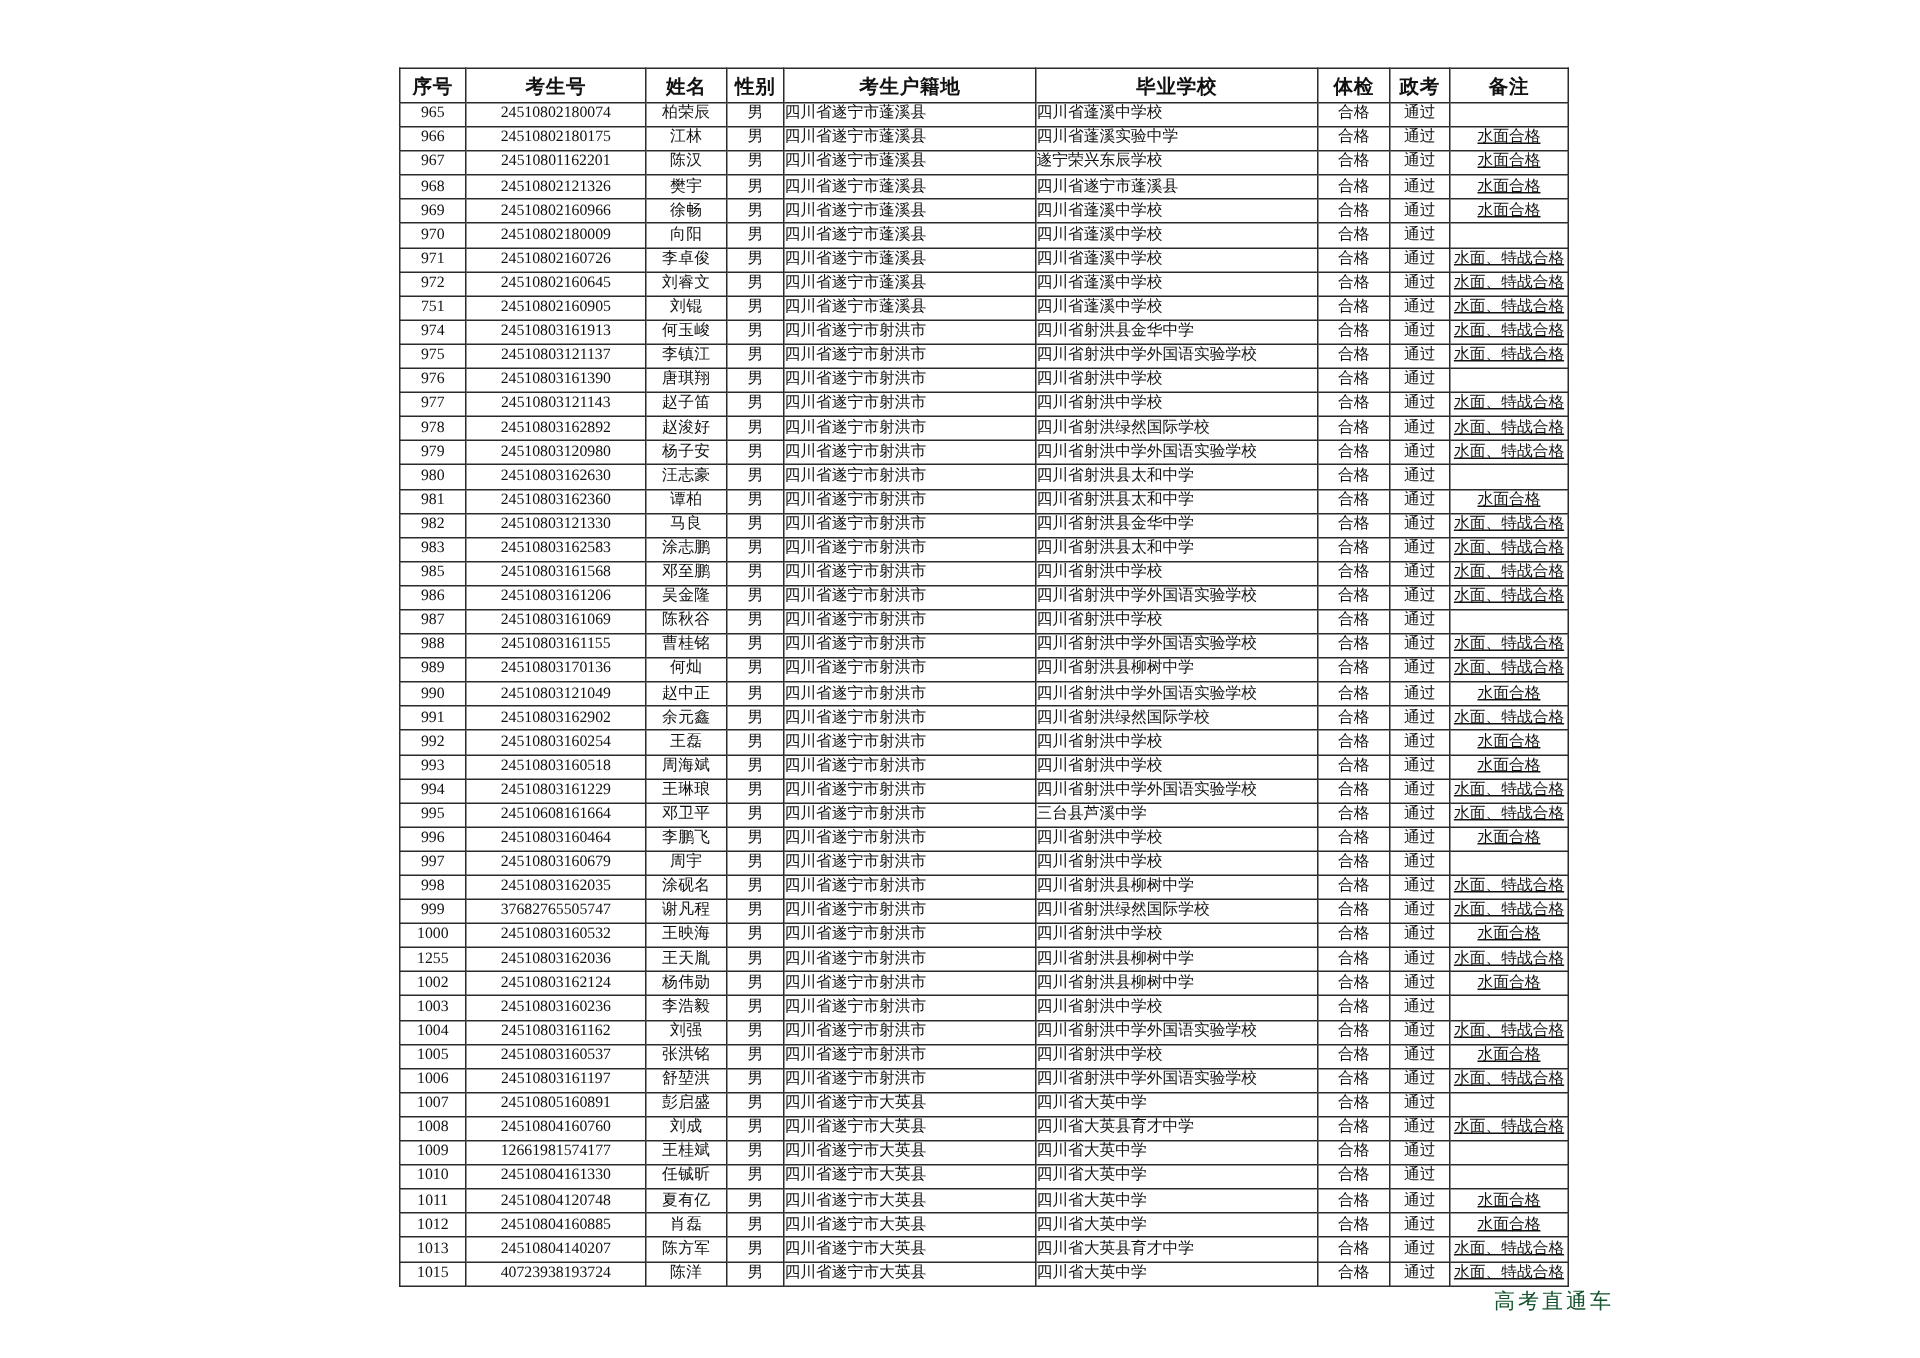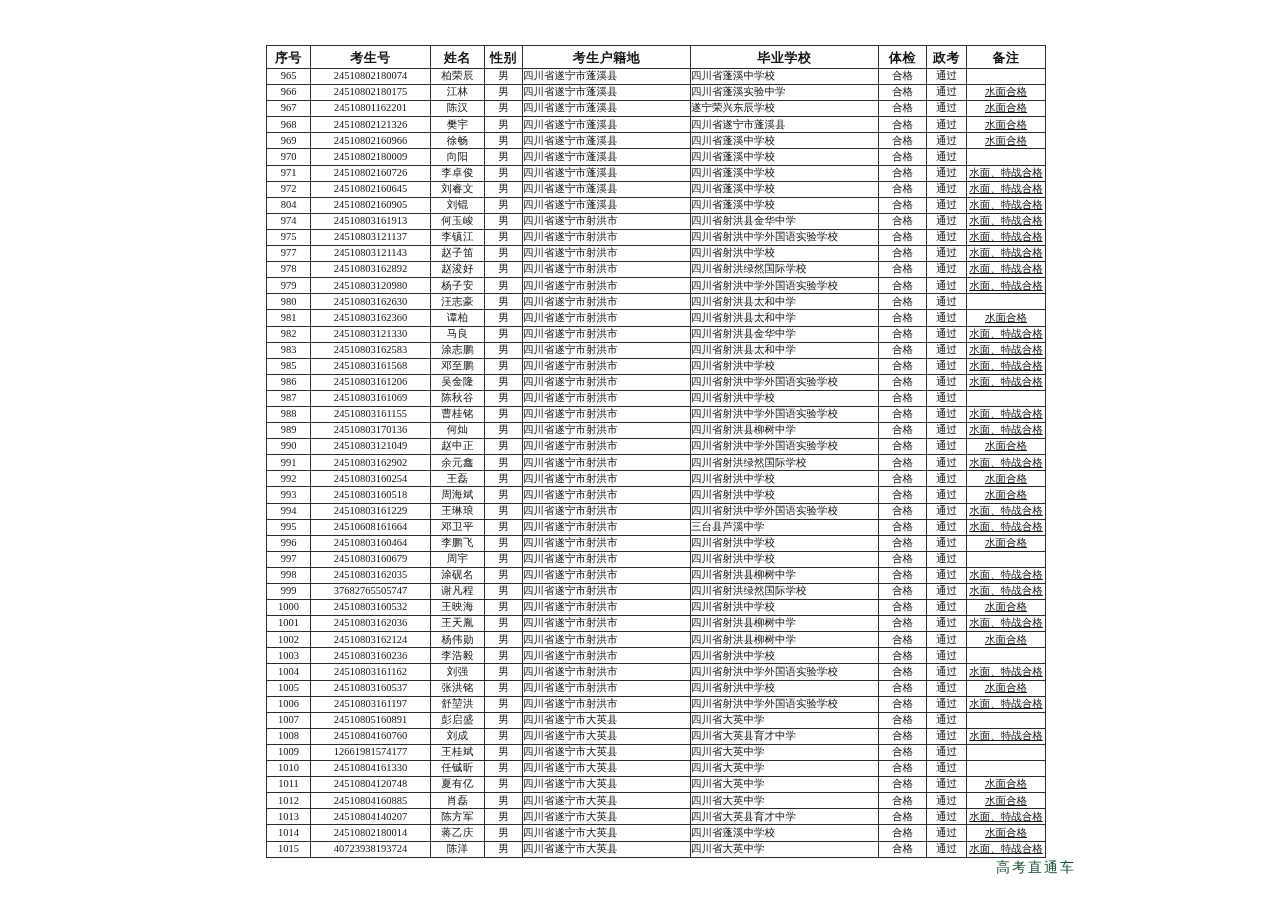--- a/index.html
+++ b/index.html
@@ -201,21 +201,21 @@
             <td class="exam">24510802160645</td>
             <td class="name">刘睿文</td>
             <td class="gender">男</td>
             <td class="hukou">四川省遂宁市蓬溪县</td>
             <td class="school">四川省蓬溪中学校</td>
             <td class="physical">合格</td>
             <td class="political">通过</td>
             <td class="remark">水面、特战合格</td>
           </tr>
           <tr>
-            <td class="seq">804</td>
+            <td class="seq">751</td>
             <td class="exam">24510802160905</td>
             <td class="name">刘锟</td>
             <td class="gender">男</td>
             <td class="hukou">四川省遂宁市蓬溪县</td>
             <td class="school">四川省蓬溪中学校</td>
             <td class="physical">合格</td>
             <td class="political">通过</td>
             <td class="remark">水面、特战合格</td>
           </tr>
           <tr>
@@ -234,20 +234,31 @@
             <td class="exam">24510803121137</td>
             <td class="name">李镇江</td>
             <td class="gender">男</td>
             <td class="hukou">四川省遂宁市射洪市</td>
             <td class="school">四川省射洪中学外国语实验学校</td>
             <td class="physical">合格</td>
             <td class="political">通过</td>
             <td class="remark">水面、特战合格</td>
           </tr>
           <tr>
+            <td class="seq">976</td>
+            <td class="exam">24510803161390</td>
+            <td class="name">唐琪翔</td>
+            <td class="gender">男</td>
+            <td class="hukou">四川省遂宁市射洪市</td>
+            <td class="school">四川省射洪中学校</td>
+            <td class="physical">合格</td>
+            <td class="political">通过</td>
+            <td class="remark"></td>
+          </tr>
+          <tr>
             <td class="seq">977</td>
             <td class="exam">24510803121143</td>
             <td class="name">赵子笛</td>
             <td class="gender">男</td>
             <td class="hukou">四川省遂宁市射洪市</td>
             <td class="school">四川省射洪中学校</td>
             <td class="physical">合格</td>
             <td class="political">通过</td>
             <td class="remark">水面、特战合格</td>
           </tr>
@@ -487,21 +498,21 @@
             <td class="exam">24510803160532</td>
             <td class="name">王映海</td>
             <td class="gender">男</td>
             <td class="hukou">四川省遂宁市射洪市</td>
             <td class="school">四川省射洪中学校</td>
             <td class="physical">合格</td>
             <td class="political">通过</td>
             <td class="remark">水面合格</td>
           </tr>
           <tr>
-            <td class="seq">1001</td>
+            <td class="seq">1255</td>
             <td class="exam">24510803162036</td>
             <td class="name">王天胤</td>
             <td class="gender">男</td>
             <td class="hukou">四川省遂宁市射洪市</td>
             <td class="school">四川省射洪县柳树中学</td>
             <td class="physical">合格</td>
             <td class="political">通过</td>
             <td class="remark">水面、特战合格</td>
           </tr>
           <tr>
@@ -628,31 +639,20 @@
           <tr>
             <td class="seq">1013</td>
             <td class="exam">24510804140207</td>
             <td class="name">陈方军</td>
             <td class="gender">男</td>
             <td class="hukou">四川省遂宁市大英县</td>
             <td class="school">四川省大英县育才中学</td>
             <td class="physical">合格</td>
             <td class="political">通过</td>
             <td class="remark">水面、特战合格</td>
-          </tr>
-          <tr>
-            <td class="seq">1014</td>
-            <td class="exam">24510802180014</td>
-            <td class="name">蒋乙庆</td>
-            <td class="gender">男</td>
-            <td class="hukou">四川省遂宁市大英县</td>
-            <td class="school">四川省蓬溪中学校</td>
-            <td class="physical">合格</td>
-            <td class="political">通过</td>
-            <td class="remark">水面合格</td>
           </tr>
           <tr>
             <td class="seq">1015</td>
             <td class="exam">40723938193724</td>
             <td class="name">陈洋</td>
             <td class="gender">男</td>
             <td class="hukou">四川省遂宁市大英县</td>
             <td class="school">四川省大英中学</td>
             <td class="physical">合格</td>
             <td class="political">通过</td>

